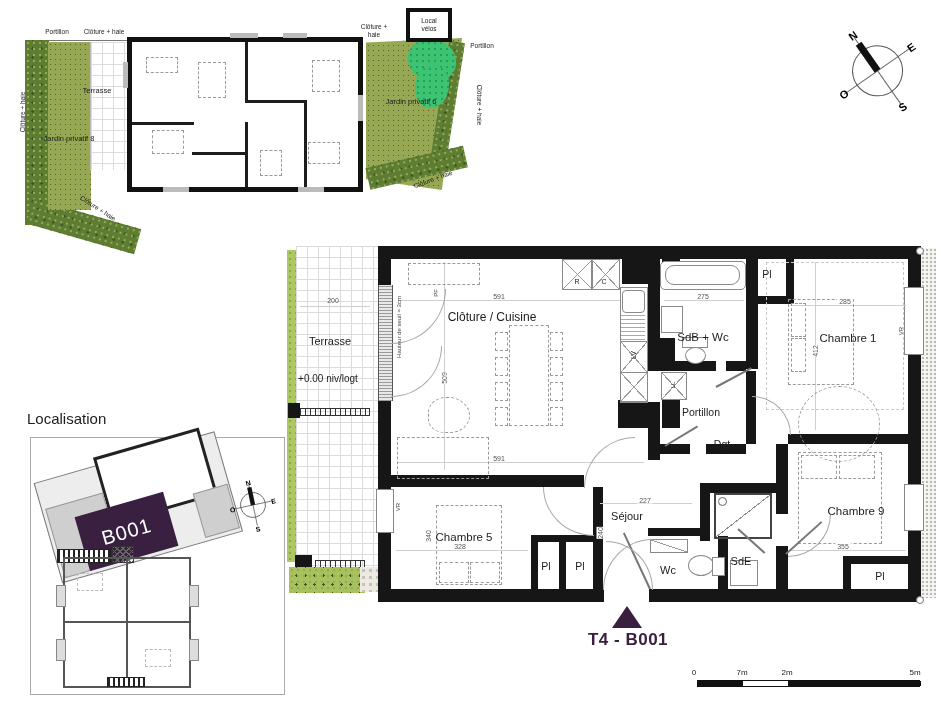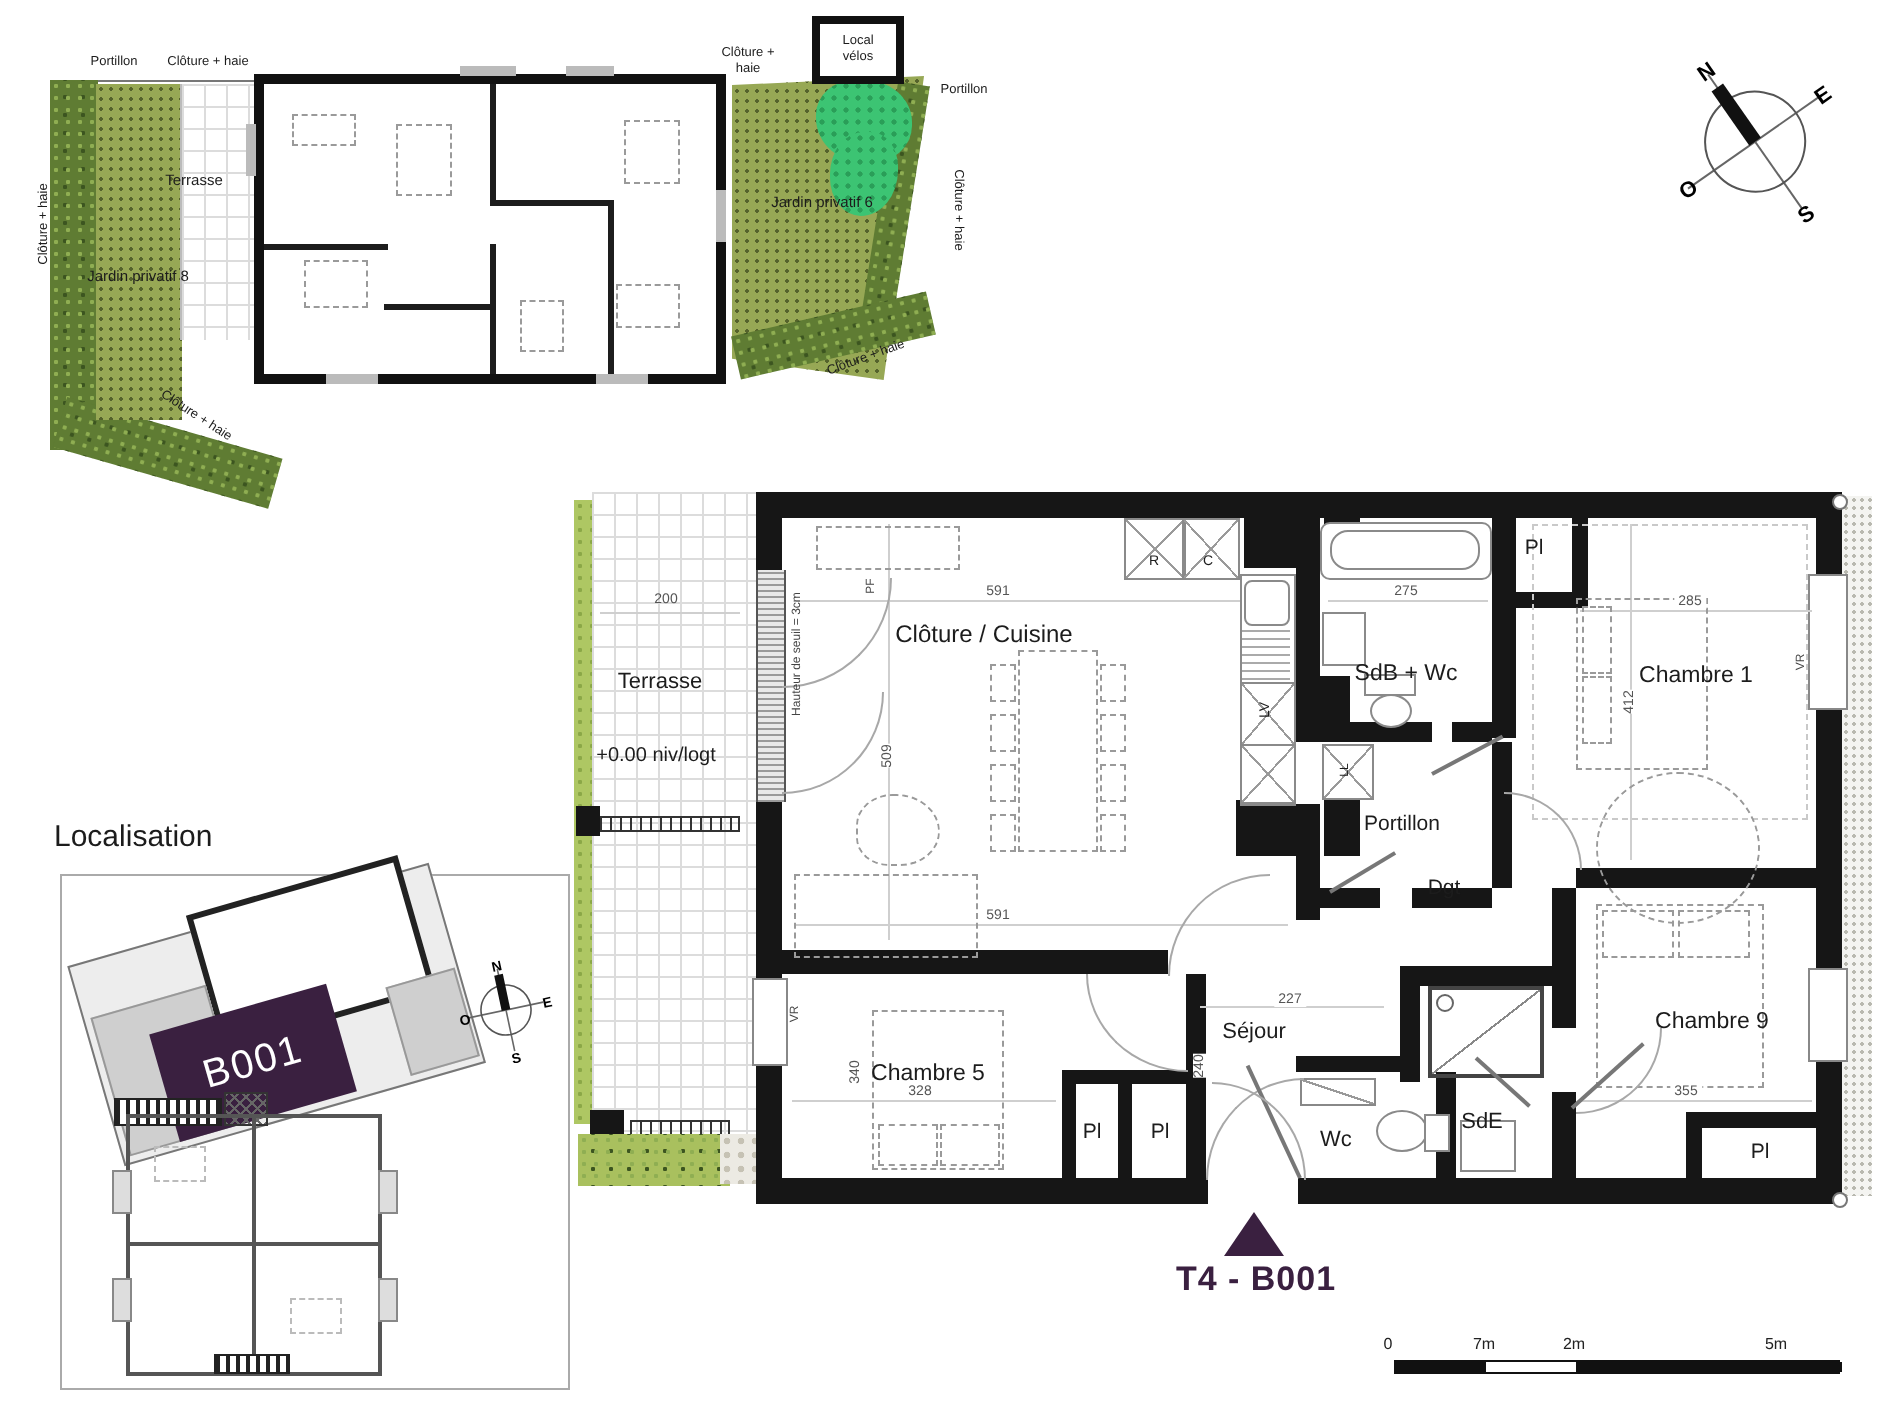--- a/index.html
+++ b/index.html
@@ -347,21 +347,21 @@
 
   <div>
     <div class="abs" style="left:612px;top:606px;width:0;height:0;border-left:15px solid transparent;border-right:15px solid transparent;border-bottom:22px solid #3a2040;"></div>
     <span class="ctr ptext" style="left:628px;top:640px;font-size:17px;letter-spacing:0.5px;">T4 - B001</span>
   </div>
 
   <div>
     <span class="ctr f8" style="left:694px;top:672px;color:#222;">0</span>
     <span class="ctr f8" style="left:742px;top:672px;color:#222;">7m</span>
     <span class="ctr f8" style="left:787px;top:672px;color:#222;">2m</span>
-    <span class="ctr f8" style="left:888px;top:672px;color:#222;">5m</span>
+    <span class="ctr f8" style="left:915px;top:672px;color:#222;">5m</span>
     <div class="abs" style="left:697px;top:680px;width:223px;height:7px;border:1px solid #111;box-sizing:border-box;">
       <div class="abs" style="left:0;top:0;width:45px;height:5px;background:#111;"></div>
       <div class="abs" style="left:45px;top:0;width:45px;height:5px;background:#fff;"></div>
       <div class="abs" style="left:90px;top:0;width:133px;height:5px;background:#111;"></div>
     </div>
   </div>
 
 </div>
 
 </body></html>

